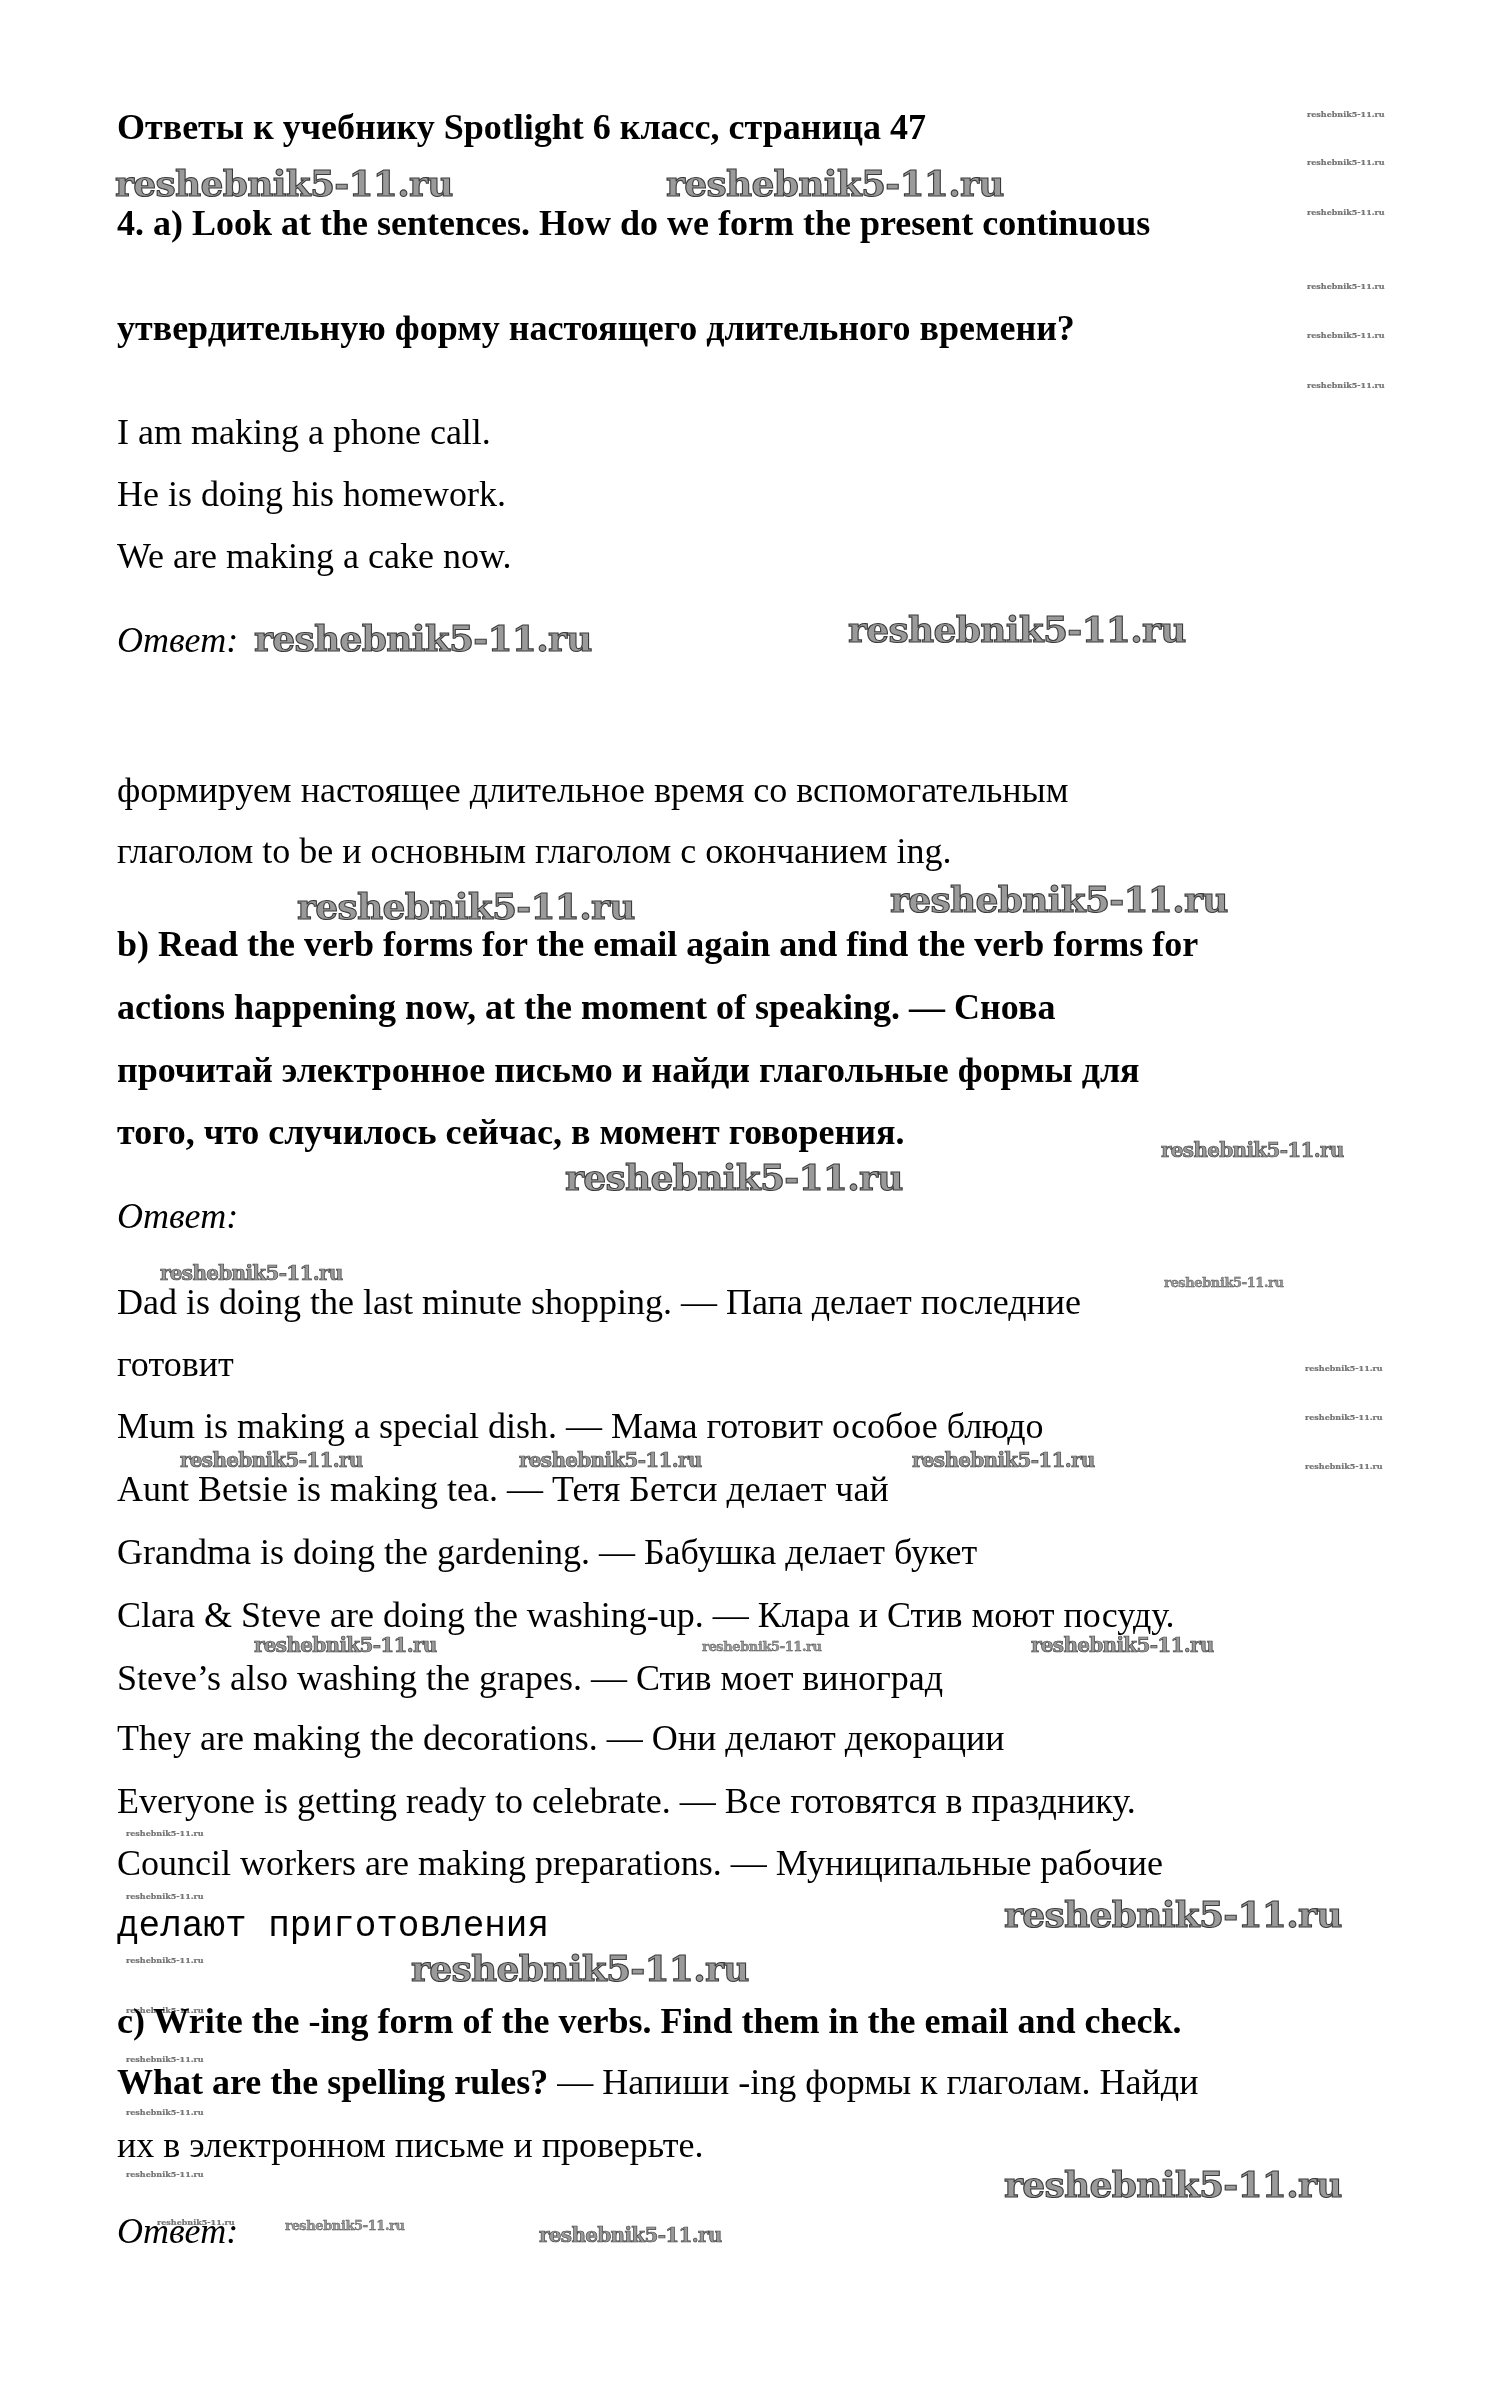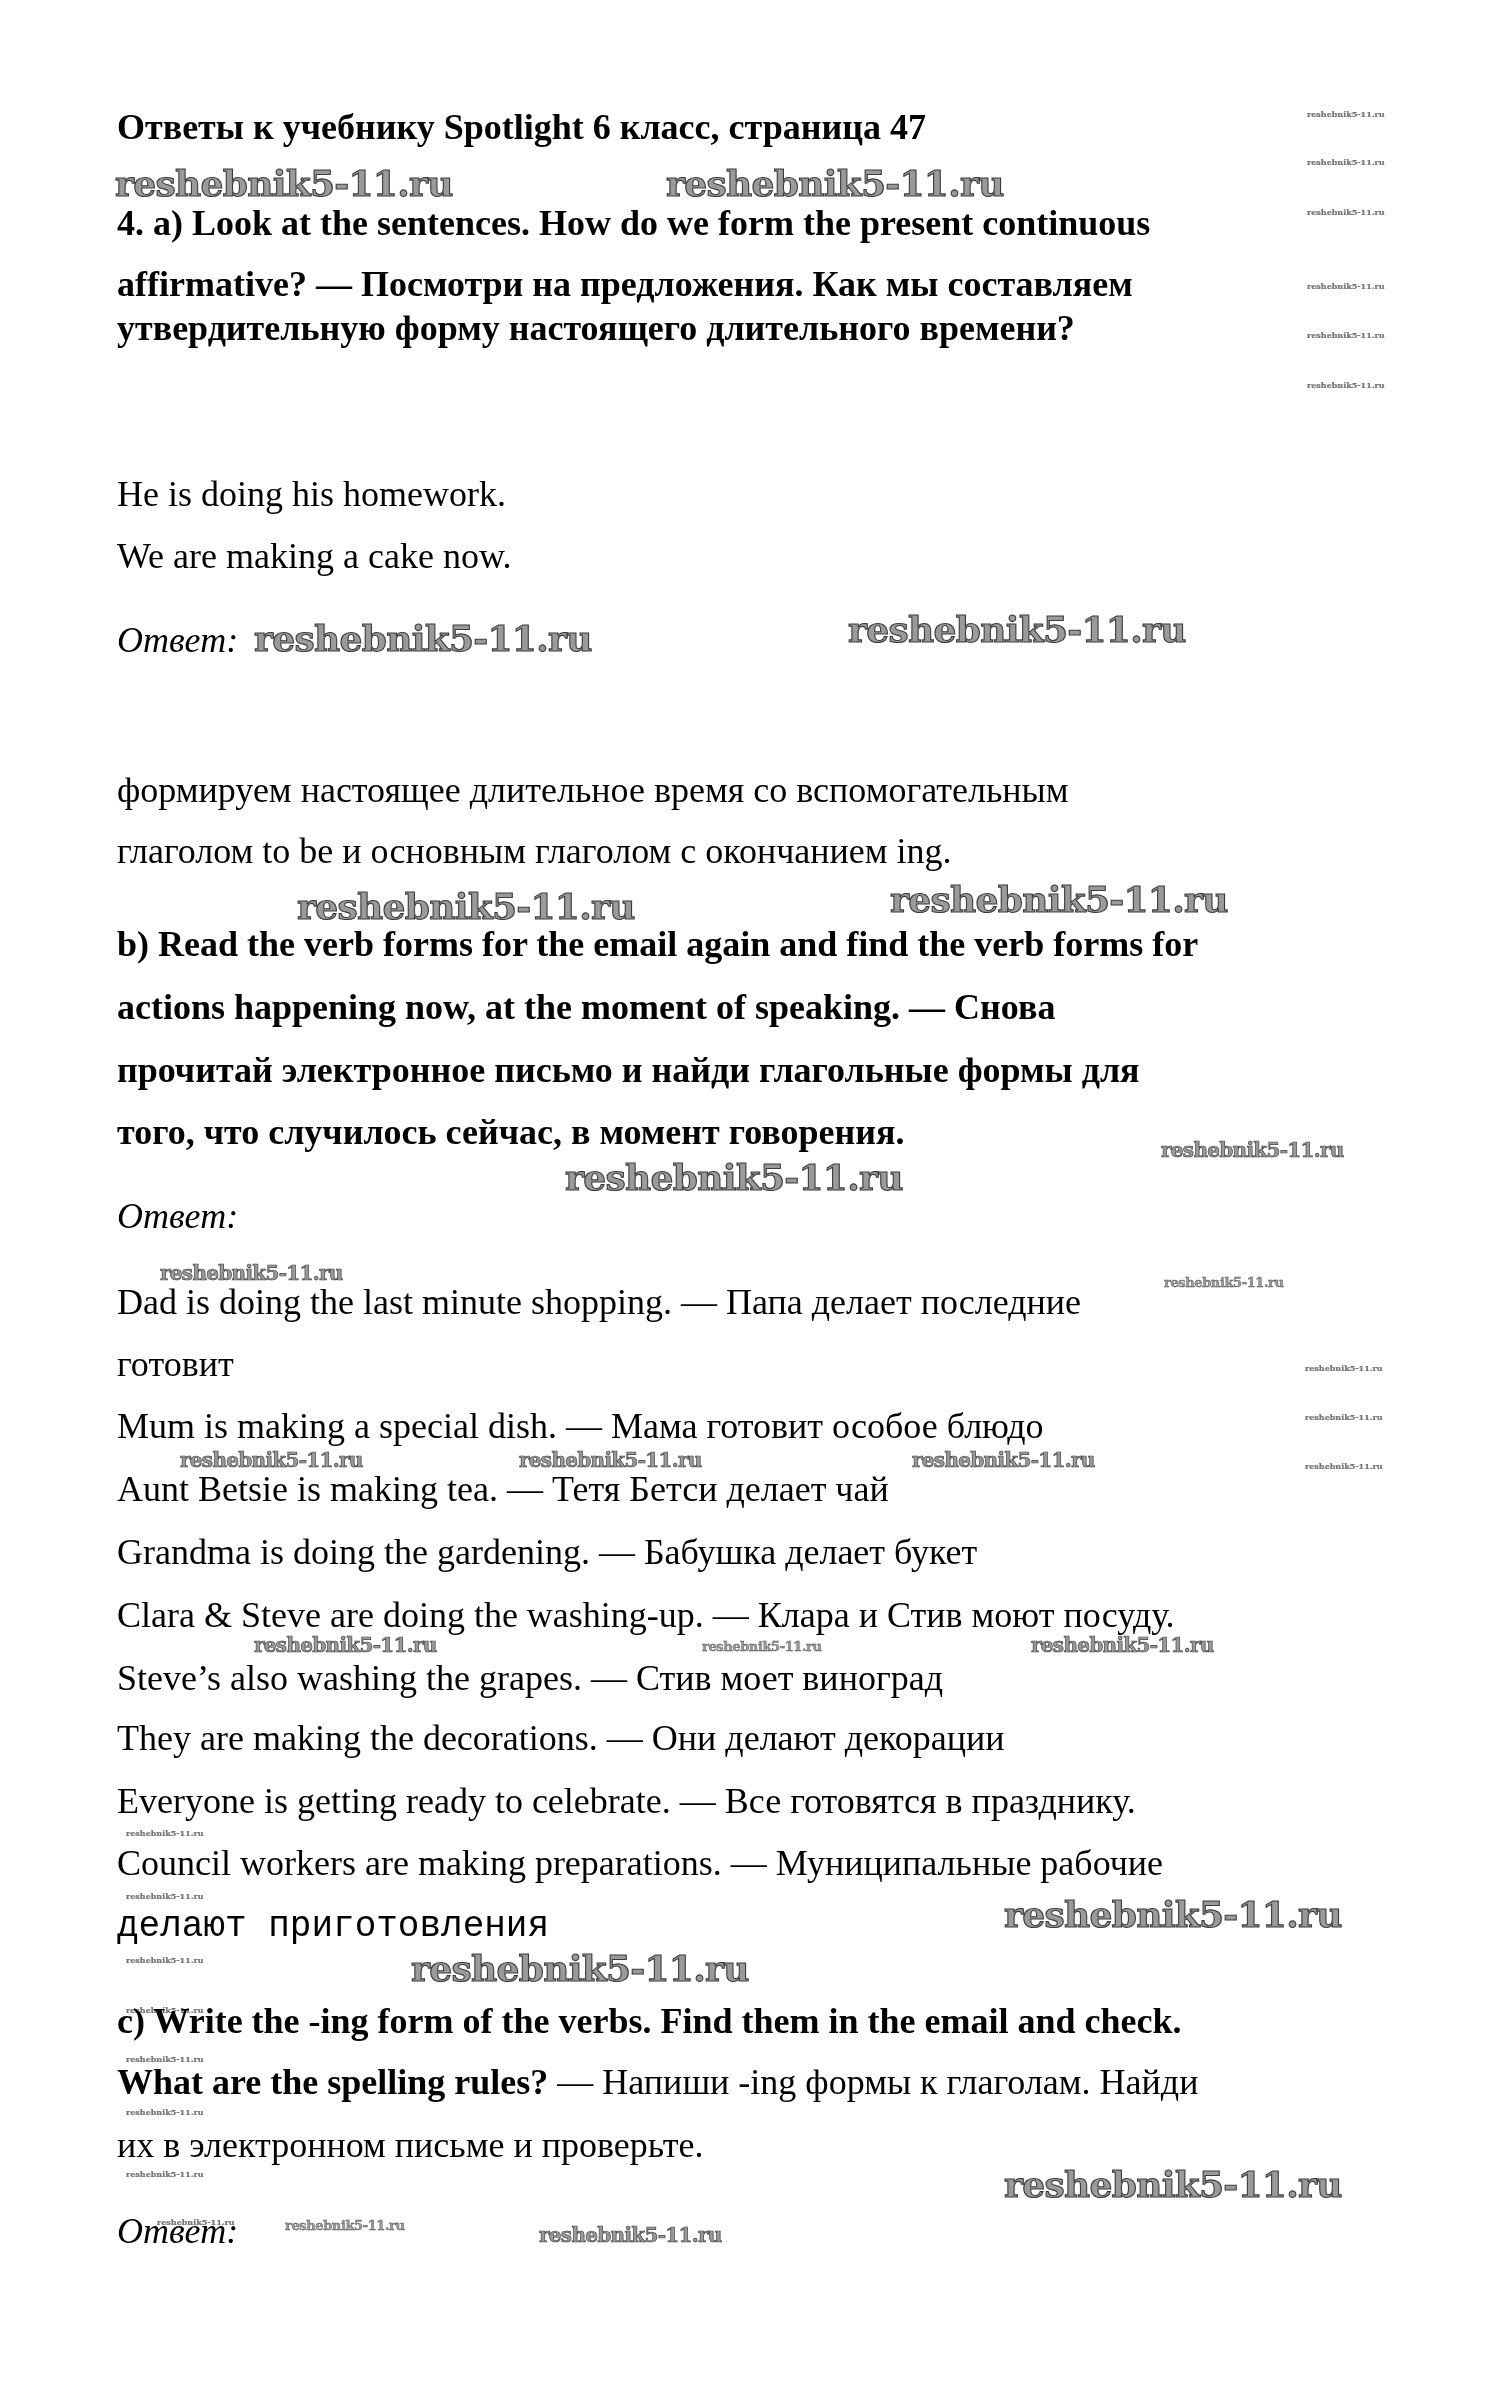--- a/index.html
+++ b/index.html
@@ -36,23 +36,23 @@
   <div class="wm wm-tiny" style="left:1307px; top:157px;">reshebnik5-11.ru</div>
   <div class="wm wm-tiny" style="left:1307px; top:207px;">reshebnik5-11.ru</div>
   <div class="wm wm-tiny" style="left:1307px; top:281px;">reshebnik5-11.ru</div>
   <div class="wm wm-tiny" style="left:1307px; top:330px;">reshebnik5-11.ru</div>
   <div class="wm wm-tiny" style="left:1307px; top:380px;">reshebnik5-11.ru</div>
 
   <div class="wm wm-big" style="left:115px; top:163px;">reshebnik5-11.ru</div>
   <div class="wm wm-big" style="left:666px; top:163px;">reshebnik5-11.ru</div>
 
   <div class="line b" style="top:202px;">4. a) Look at the sentences. How do we form the present continuous</div>
-  <div class="line b" style="top:263px;">affirmative? — Посмотри на предложения. Как мы составляем</div>
   <div class="line b" style="top:307px;">утвердительную форму настоящего длительного времени?</div>
 
+  <div class="line" style="top:411px;">I am making a phone call.</div>
   <div class="line" style="top:535px;">We are making a cake now.</div>
   <div class="line" style="top:473px;">He is doing his homework.</div>
 
   <div class="line i" style="top:619px;">Ответ:</div>
   <div class="wm wm-big" style="left:254px; top:618px;">reshebnik5-11.ru</div>
   <div class="wm wm-big" style="left:848px; top:609px;">reshebnik5-11.ru</div>
 
   <div class="line" style="top:769px;">формируем настоящее длительное время со вспомогательным</div>
   <div class="line" style="top:830px;">глаголом to be и основным глаголом с окончанием ing.</div>
 

